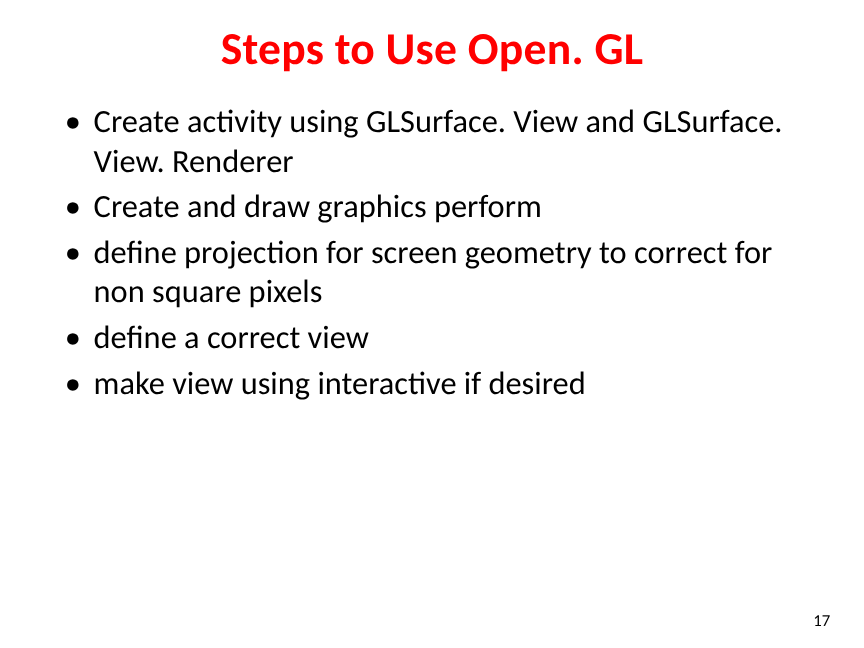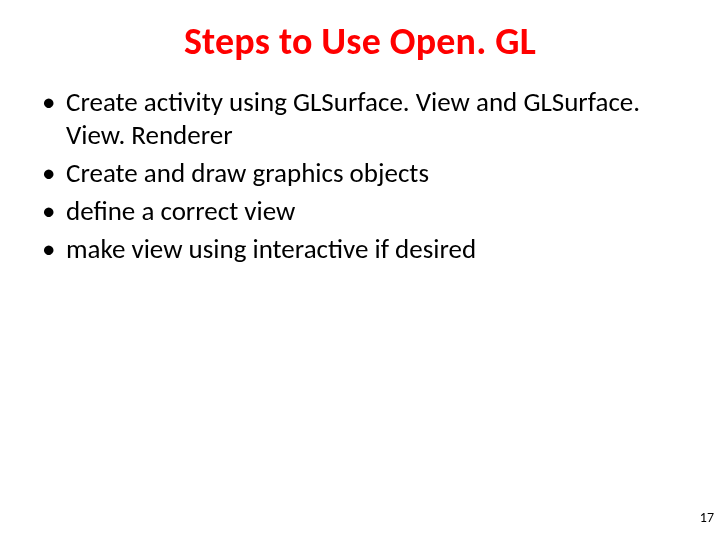--- a/index.html
+++ b/index.html
@@ -23,21 +23,21 @@
   .title {
     text-align: center;
     font-size: 38px;
     font-weight: 700;
     color: #ff0000;
     margin: 0 0 22px 0;
     letter-spacing: 0.2px;
   }
   ul.bullets {
     list-style: none;
-    margin: 0;
+    margin: 12px;
     padding: 0 0 0 4px;
   }
   ul.bullets li {
     position: relative;
     font-size: 27px;
     line-height: 1.22;
     color: #000;
     padding-left: 26px;
     margin: 0 0 5px 0;
     font-weight: 400;
@@ -45,33 +45,34 @@
   ul.bullets li::before {
     content: "•";
     position: absolute;
     left: 2px;
     top: 0;
     font-size: 27px;
     color: #000;
   }
   .pagenum {
     position: absolute;
-    right: 6px;
+    right: 28px;
     bottom: 14px;
     font-size: 14px;
     color: #000;
   }
 </style>
 </head>
 <body>
 
 <div class="slide">
   <h1 class="title">Steps to Use Open. GL</h1>
 
   <ul class="bullets">
     <li>Create activity using GLSurface. View and GLSurface. View. Renderer</li>
-    <li>Create and draw graphics objects</li>
+    <li>Create and draw graphics perform</li>
+    <li>define projection for screen geometry to correct for non square pixels</li>
     <li>define a correct view</li>
     <li>make view using interactive if desired</li>
   </ul>
 
   <div class="pagenum">17</div>
 </div>
 
 </body></html>

